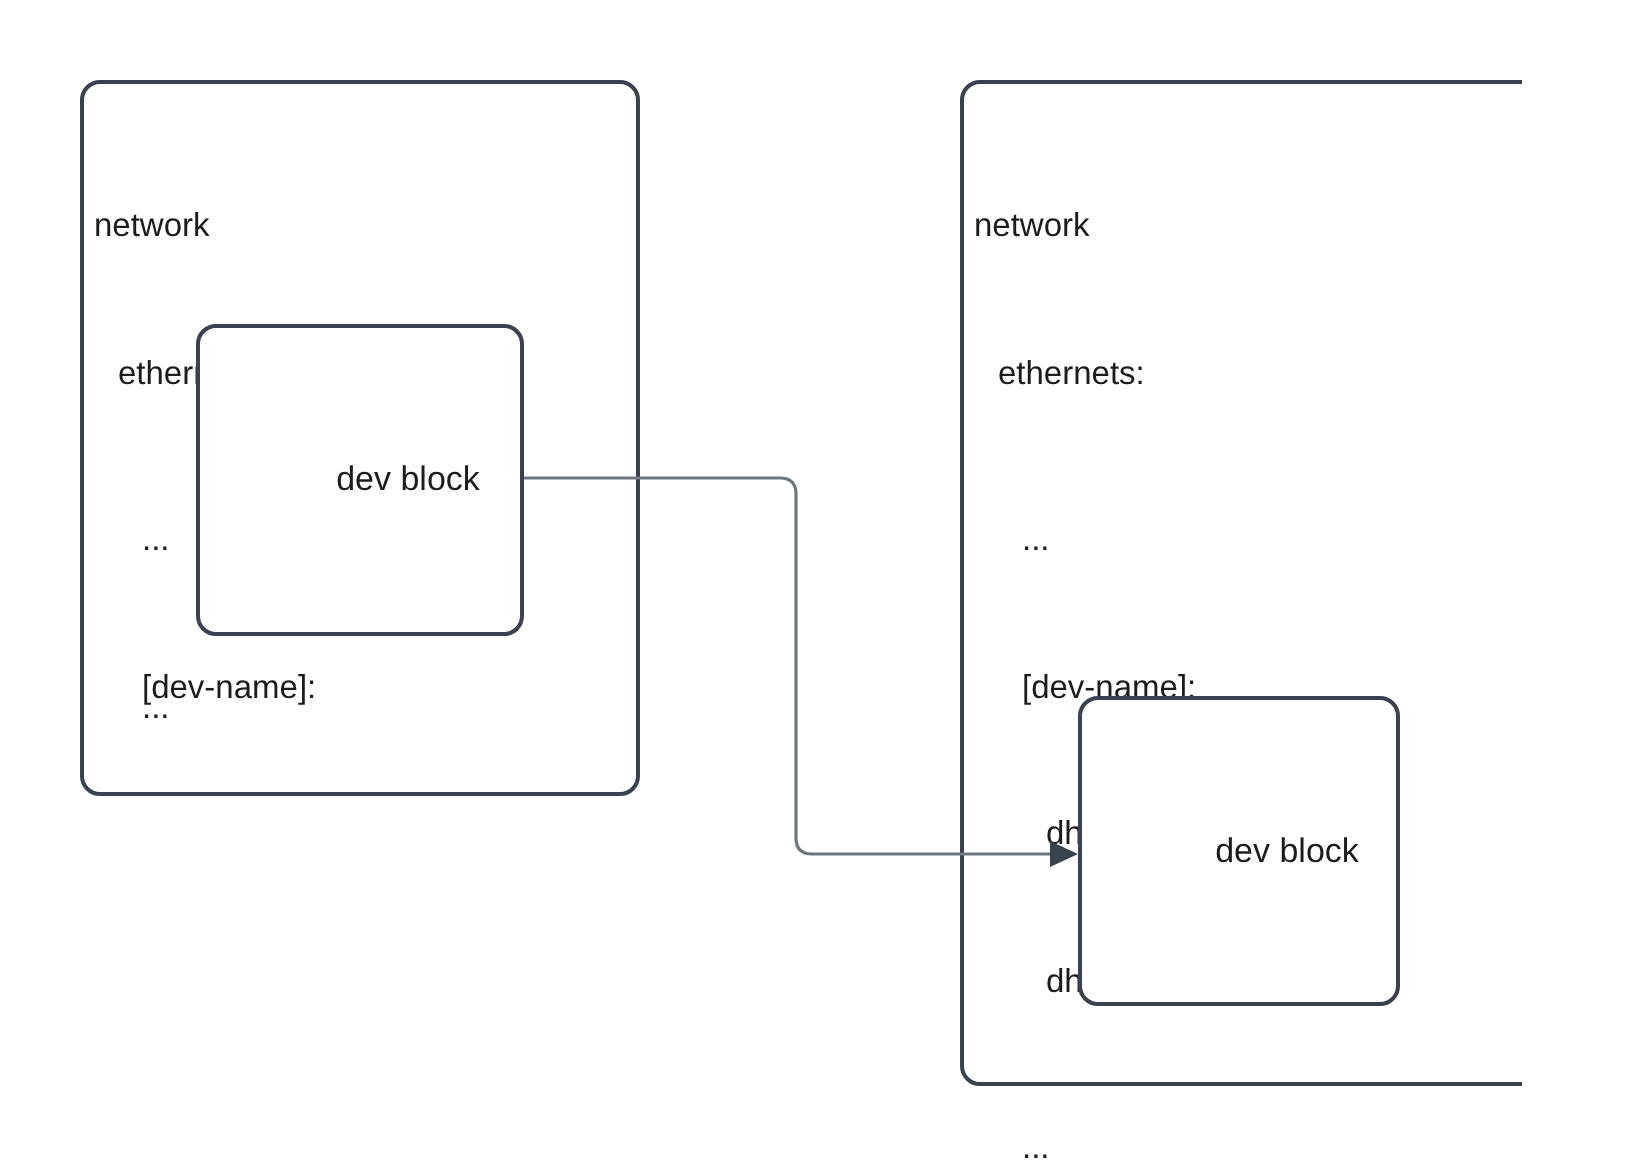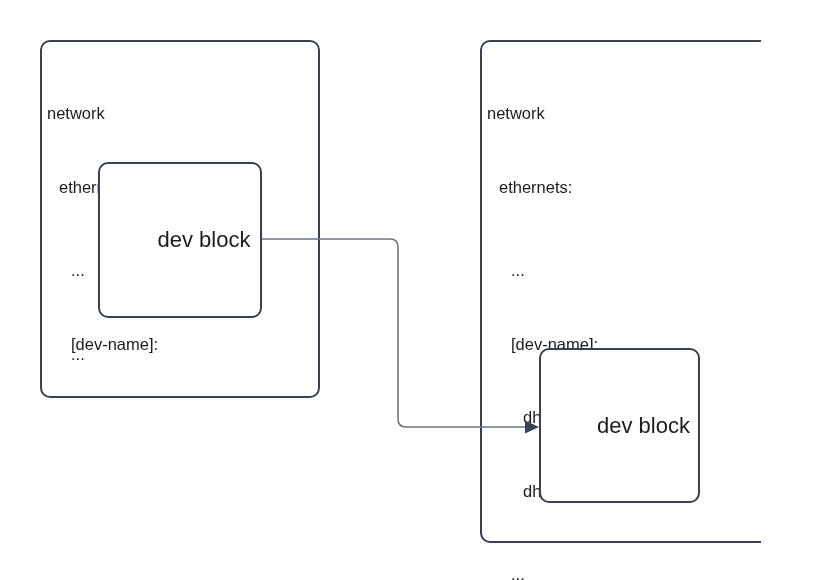--- a/index.html
+++ b/index.html
@@ -58,21 +58,21 @@
   }
   .dev-block {
     position: absolute;
     border: 2px solid #3a4250;
     border-radius: 10px;
     background: #ffffff;
     box-sizing: border-box;
     display: flex;
     align-items: center;
     justify-content: center;
-    font-size: 22px;
+    font-size: 17px;
     padding-left: 48px;
   }
   .dev-block-left {
     left: 56px;
     top: 120px;
     width: 164px;
     height: 156px;
   }
   .dev-block-right {
     left: 57px;

